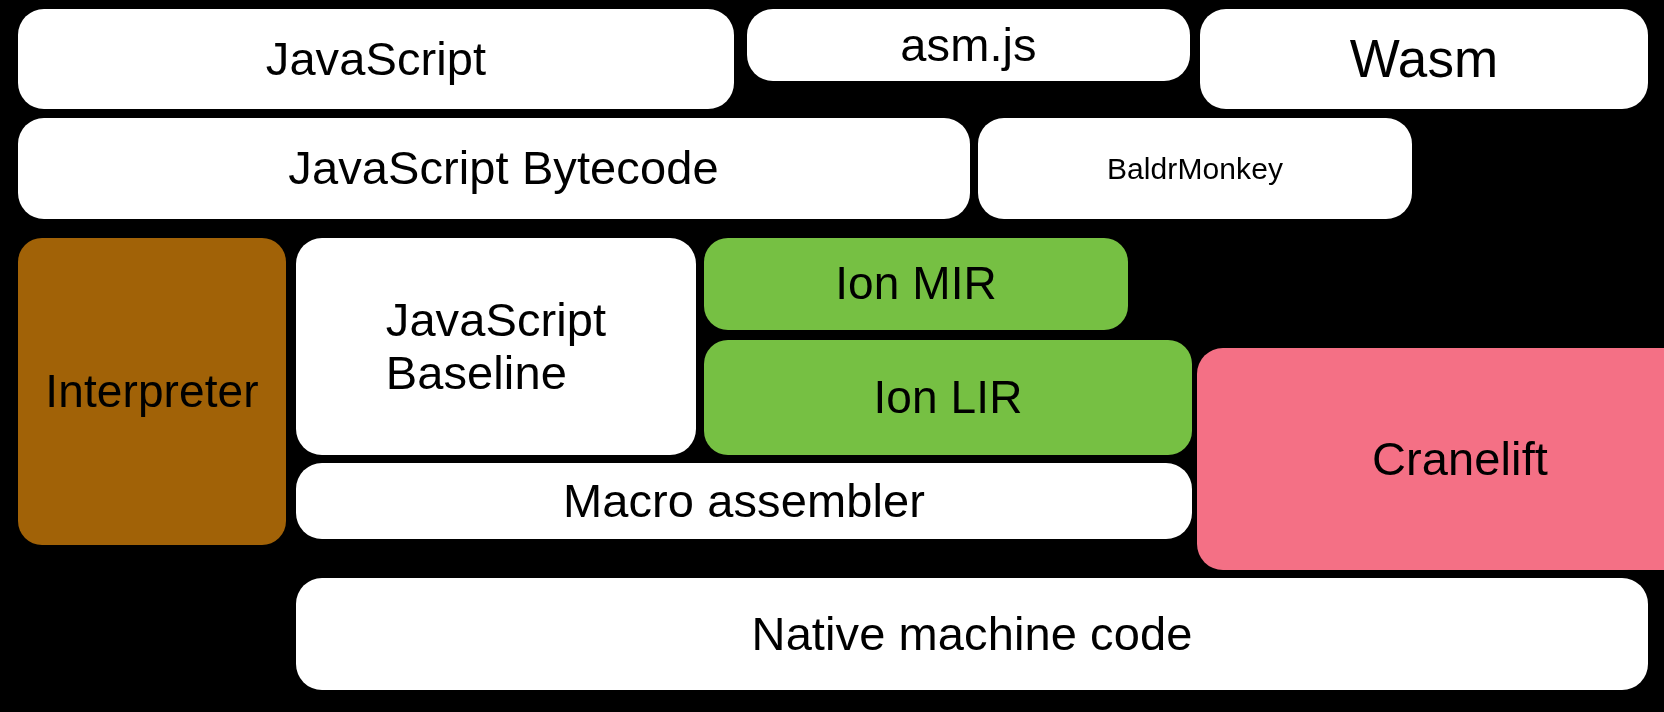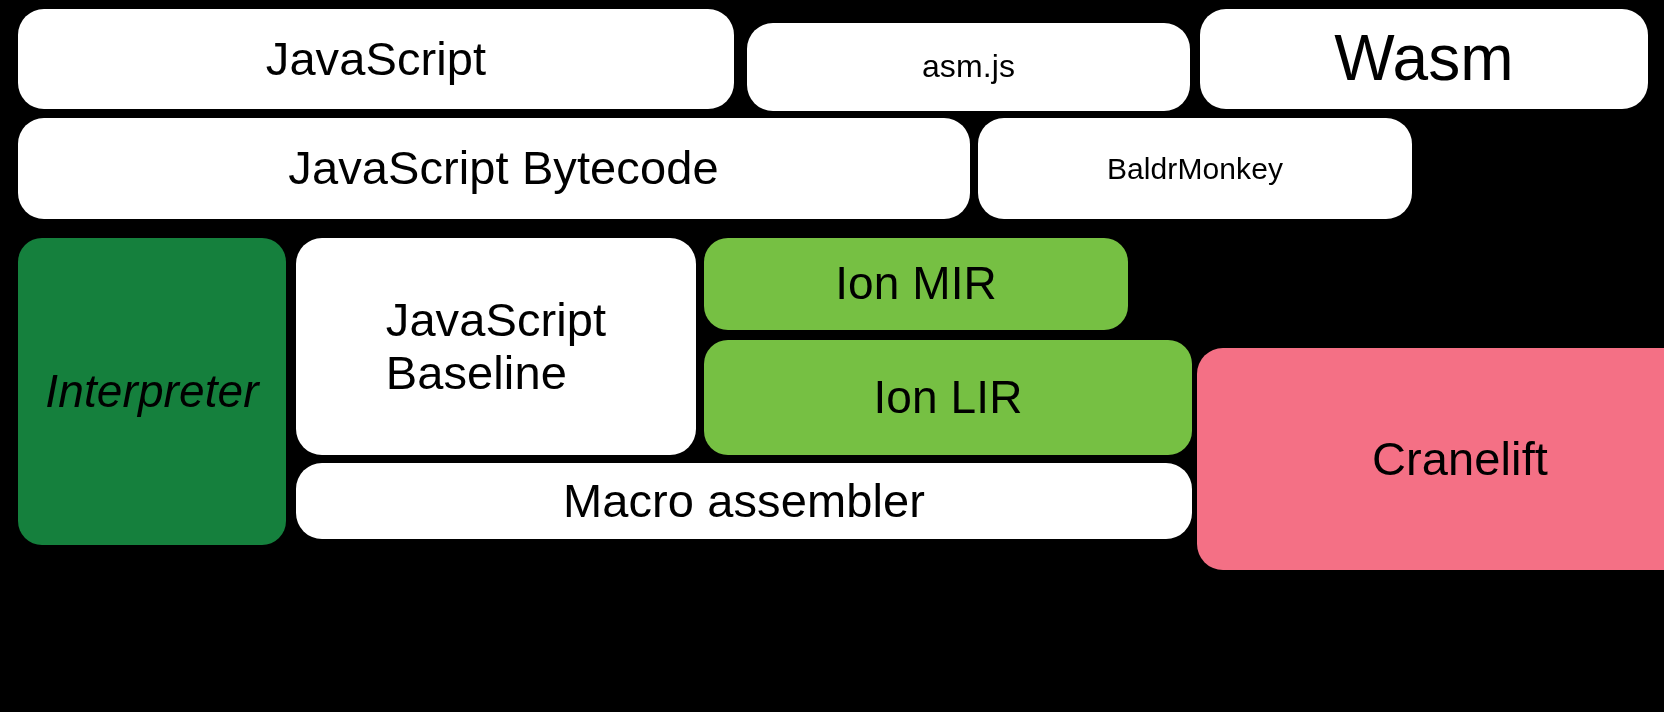--- a/index.html
+++ b/index.html
@@ -27,28 +27,28 @@
     justify-content: center;
     text-align: left;
     color: #000000;
     line-height: 1.12;
     white-space: pre-line;
     letter-spacing: 0.1px;
     padding: 2px 10px;
     user-select: none;
   }
   .fill-white { background: #FFFFFF; }
-  .fill-gray  { background: #15803d; font-style: italic; }
+  .fill-gray  { background: #a16207; }
   .fill-green { background: #76C043; }
   .fill-pink  { background: #F47085; }
 
   
   .n-javascript      { left: 18px;   top: 9px;   width: 716px;  height: 100px; font-size: 47px; }
-  .n-asmjs           { left: 747px;  top: 9px;   width: 443px;  height: 88px; font-size: 32px; margin-top: 14px; }
-  .n-wasm            { left: 1200px; top: 9px;   width: 448px;  height: 100px; font-size: 64px; }
+  .n-asmjs           { left: 747px;  top: 9px;   width: 443px;  height: 72px; font-size: 47px; }
+  .n-wasm            { left: 1200px; top: 9px;   width: 448px;  height: 100px; font-size: 53px; }
 
   
   .n-jsbytecode      { left: 18px;   top: 118px; width: 952px;  height: 101px; font-size: 47px; padding-left: 29px; }
   .n-baldrmonkey     { left: 978px;  top: 118px; width: 434px;  height: 101px; font-size: 30px; }
 
   
   .n-interpreter     { left: 18px;   top: 238px; width: 268px;  height: 307px; font-size: 46px; border-radius: 24px; }
   .n-jsbaseline      { left: 296px;  top: 238px; width: 400px;  height: 217px; font-size: 47px; }
   .n-ionmir          { left: 704px;  top: 238px; width: 424px;  height: 92px;  font-size: 46px; border-radius: 24px; }
   .n-ionlir          { left: 704px;  top: 340px; width: 488px;  height: 115px; font-size: 46px; border-radius: 24px; }
@@ -77,14 +77,15 @@
 Baseline</div>
 
   <div class="node fill-green n-ionmir">Ion MIR</div>
 
   <div class="node fill-green n-ionlir">Ion LIR</div>
 
   <div class="node fill-pink n-cranelift">Cranelift</div>
 
   <div class="node fill-white n-macroassembler">Macro assembler</div>
 
+  <div class="node fill-white n-nativecode">Native machine code</div>
 
 </div>
 
 </body></html>

